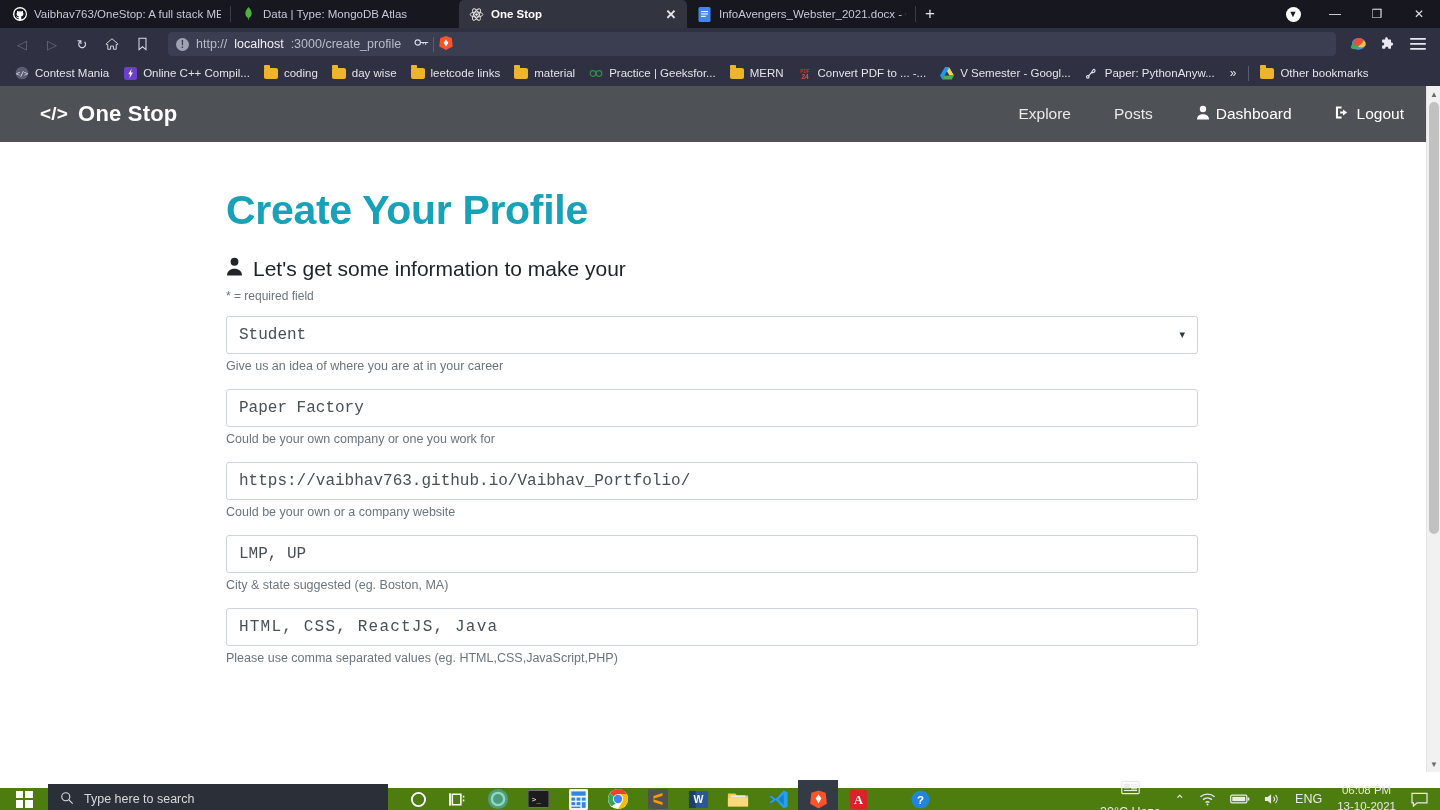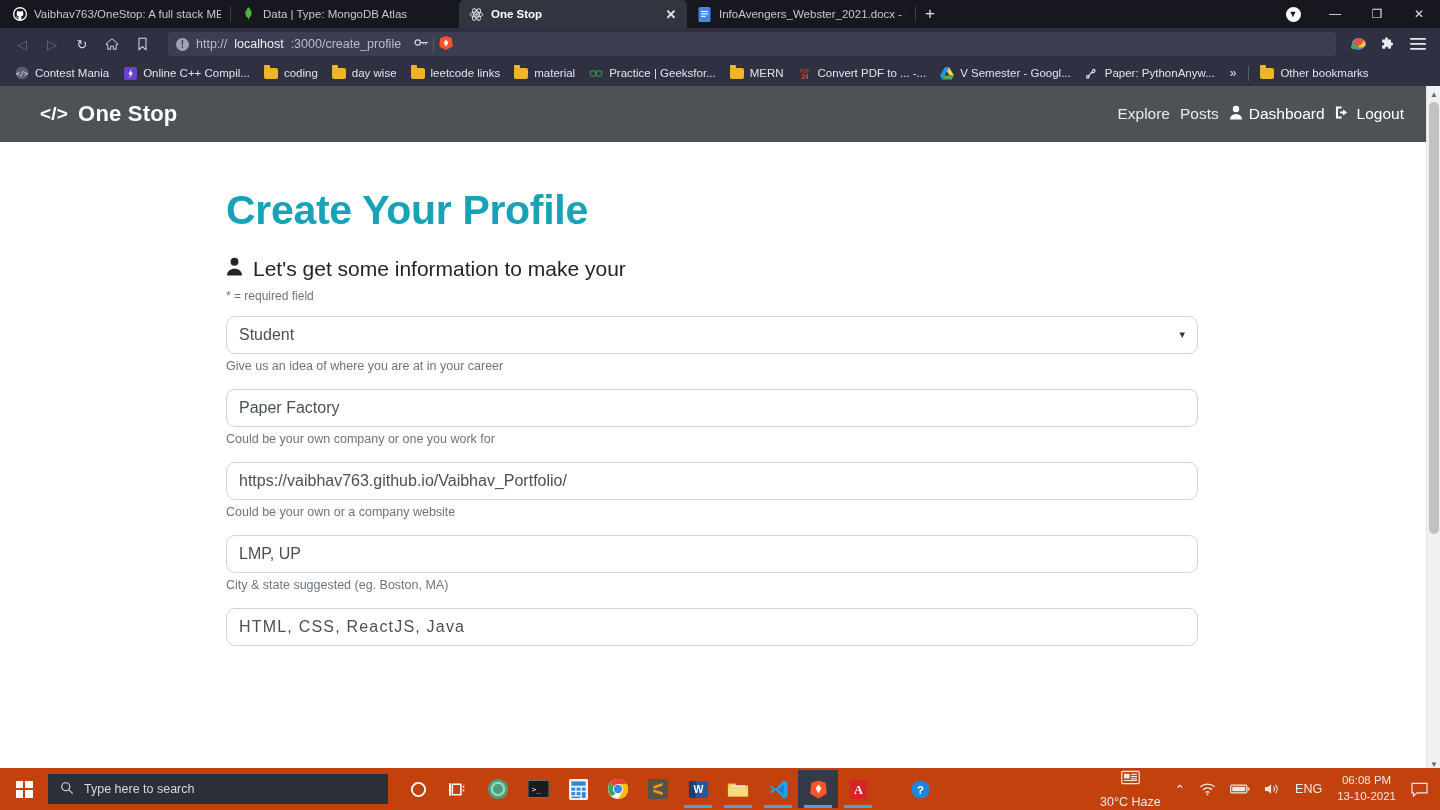--- a/index.html
+++ b/index.html
@@ -100,42 +100,42 @@
   
   .appnav {
     height: 56px; background: #4e5256; display: flex; align-items: center;
     padding: 0 36px 0 40px; color: #fff;
   }
   .brand {
     display: flex; align-items: center; gap: 10px;
     font-size: 22px; font-weight: bold; letter-spacing: .2px; color: #fff;
   }
   .brand .code { font-size: 19px; font-weight: bold; }
-  .appnav-right { margin-left: auto; display: flex; align-items: center; gap: 10px; }
+  .appnav-right { margin-left: auto; display: flex; align-items: center; gap: 43px; }
   .appnav-right a {
     color: #e9eaea; text-decoration: none; font-size: 15.5px; display: flex; align-items: center; gap: 6px;
   }
   .appnav-right a.white { color: #ffffff; }
 
   
   .content { padding: 46px 0 0 226px; }
   .h1 {
     font-size: 41px; font-weight: bold; color: #17a2b8;
     letter-spacing: -0.3px; line-height: 1.1;
   }
   .lead {
     margin-top: 24px; font-size: 21px; color: #212529; display: flex; align-items: center; gap: 10px;
   }
   .req-note { margin-top: 8px; font-size: 12px; color: #6c757d; }
   .form { margin-top: 13px; width: 972px; }
   .fgroup { margin-bottom: 16px; }
   .fcontrol {
-    width: 972px; height: 38px; border: 1px solid #ced4da; border-radius: 9px;
+    width: 972px; height: 38px; border: 1px solid #ced4da; border-radius: 3px;
     background: #fff; font-size: 16px; color: #495057; padding: 0 12px;
-    font-family: Liberation Sans, sans-serif; display: flex; align-items: center;
+    font-family: Liberation Mono, monospace; display: flex; align-items: center;
   }
   .selwrap { position: relative; width: 972px; }
   .selwrap .chev {
     position: absolute; right: 13px; top: 50%; transform: translateY(-55%);
     font-size: 11px; color: #31363a; pointer-events: none;
   }
   .fhelp { margin-top: 5px; font-size: 12.5px; color: #6c757d; }
   .spaced { letter-spacing: 1.2px; }
 
   
@@ -147,22 +147,22 @@
     position: absolute; top: 16px; left: 2px; width: 10px; height: 432px;
     background: #c1c1c1; border-radius: 5px;
   }
   .pscroll .arrow { position:absolute; left:0; width:14px; height:16px; display:flex;
     align-items:center; justify-content:center; font-size:8px; color:#6a6a6a; }
   .pscroll .arrow.up { top: 0; }
   .pscroll .arrow.down { bottom: 0; }
 
   
   .taskbar {
-    position: absolute; left: 0; bottom: 0; width: 1440px; height: 42px;
-    background: #c2410c; display: flex; align-items: center; color: #e8e8e8;
+    position: absolute; left: 0; bottom: 0; width: 1440px; height: 22px;
+    background: #4d7c0f; display: flex; align-items: center; color: #e8e8e8;
   }
   .startbtn { width: 48px; height: 38px; display: flex; align-items: center; justify-content: center; }
   .winlogo { width: 17px; height: 17px; display:grid; grid-template-columns:1fr 1fr; grid-template-rows:1fr 1fr; gap:2px; }
   .winlogo i { background: #ffffff; display:block; }
   .searchbox {
     width: 340px; height: 30px; background: #2b2f38; display: flex; align-items: center;
     gap: 10px; padding: 0 12px; font-size: 12.5px; color: #d7d9dd;
   }
   .tb-icons { display: flex; align-items: center; height: 38px; margin-left: 10px; }
   .tb-ico {
@@ -491,20 +491,21 @@
           <div class="fhelp">Could be your own or a company website</div>
         </div>
 
         <div class="fgroup">
           <input class="fcontrol" type="text" value="LMP, UP" style="">
           <div class="fhelp">City &amp; state suggested (eg. Boston, MA)</div>
         </div>
 
         <div class="fgroup">
           <input class="fcontrol spaced" type="text" value="HTML, CSS, ReactJS, Java" style="">
+          <div class="fhelp">Please use comma separated values (eg. HTML,CSS,JavaScript,PHP)</div>
         </div>
 
 
       </form>
     </div>
 
     <div class="pscroll">
       <div class="arrow up">▲</div>
       <div class="thumb"></div>
       <div class="arrow down">▼</div>

